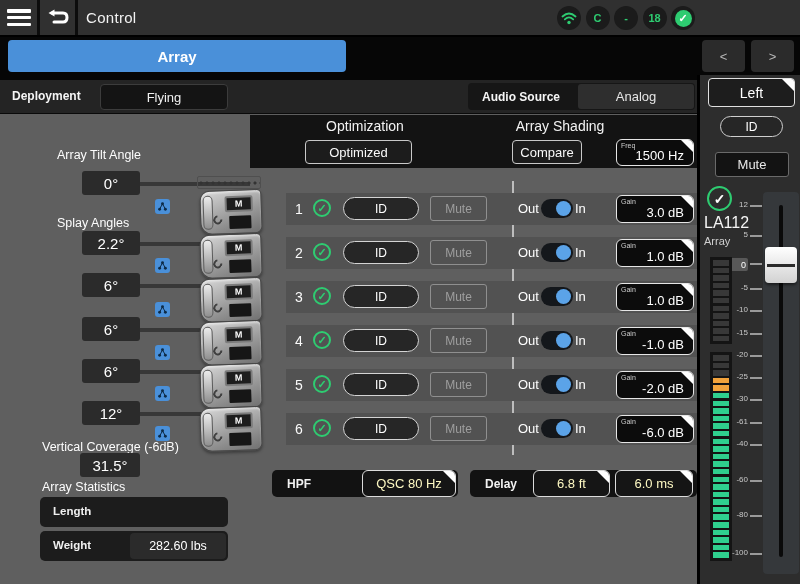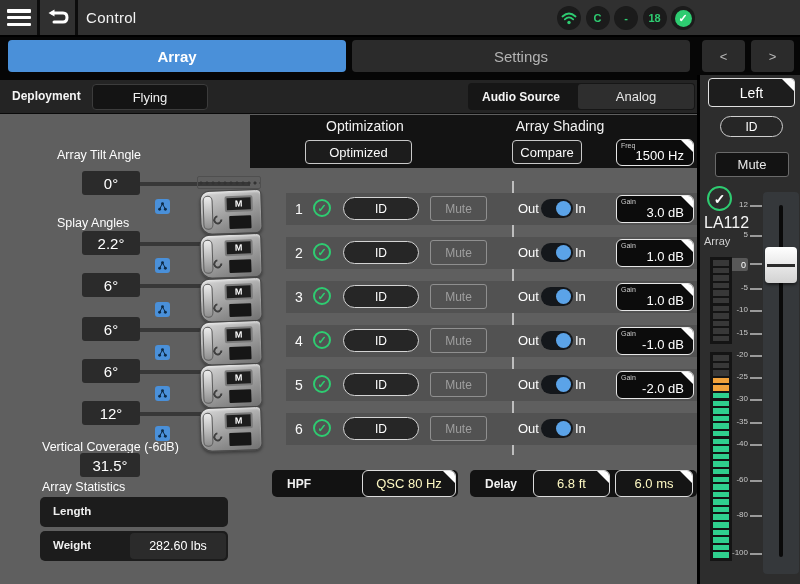--- a/index.html
+++ b/index.html
@@ -21,21 +21,21 @@
   
   .tabrow { position:absolute; left:0; top:37px; width:800px; height:43px; background:#060606; }
   .tab { position:absolute; top:3px; height:32px; border-radius:4px; display:flex; align-items:center; justify-content:center; font-size:15px; font-weight:bold; cursor:default; }
   .tab.active { left:8px; width:338px; background:#4a90d9; color:#fff; }
   .tab.inactive { left:352px; width:338px; background:#2b2b2b; color:#b3b3b3; font-weight:normal; }
   .navbtn { position:absolute; top:3px; width:43px; height:32px; background:#2b2b2b; border-radius:4px; color:#b9b9b9; font-size:13px; display:flex; align-items:center; justify-content:center; }
 
   
   .strip { position:absolute; left:0; top:80px; width:697px; height:33px; background:#242424; }
   .dep-label { position:absolute; left:12px; top:89px; font-size:12px; font-weight:bold; color:#f5f5f5; }
-  .flying-btn { position:absolute; left:92px; top:84px; width:116px; height:26px; background:#141414; border:1px solid #3c3c3c; border-radius:4px; display:flex; align-items:center; justify-content:center; font-size:13px; color:#f0f0f0; }
+  .flying-btn { position:absolute; left:100px; top:84px; width:128px; height:26px; background:#141414; border:1px solid #3c3c3c; border-radius:4px; display:flex; align-items:center; justify-content:center; font-size:13px; color:#f0f0f0; }
   .asrc { position:absolute; left:468px; top:83px; width:227px; height:27px; background:#161616; border-radius:4px; }
   .asrc-label { position:absolute; left:14px; top:7px; font-size:12px; font-weight:bold; color:#f5f5f5; }
   .asrc-btn { position:absolute; right:1px; top:1px; width:116px; height:25px; background:#2e2e2e; border-radius:3px; display:flex; align-items:center; justify-content:center; font-size:13px; color:#e6e6e6; }
 
   
   .main { position:absolute; left:0; top:114px; width:697px; height:470px; background:#5f5f5f; }
 
   
   .glabel { position:absolute; font-size:12.5px; color:#fdfdfd; text-align:left; }
   .anglebox { position:absolute; left:82px; width:58px; height:24px; background:#2b2b2b; border-radius:3px; display:flex; align-items:center; justify-content:center; font-size:15px; color:#fff; }
@@ -138,21 +138,20 @@
       <div class="scircle">-</div>
       <div class="scircle">18</div>
       <div class="scircle">
         <span class="inner-check">✓</span>
       </div>
     </div>
   </div>
 
   <div class="tabrow">
     <div class="tab active">Array</div>
-    <div class="tab inactive">Settings</div>
     <div class="navbtn" style="left:702px;">&lt;</div>
     <div class="navbtn" style="left:751px;">&gt;</div>
   </div>
 
   <div class="strip"></div>
   <div class="dep-label">Deployment</div>
   <div class="flying-btn">Flying</div>
   <div class="asrc">
     <div class="asrc-label">Audio Source</div>
     <div class="asrc-btn">Analog</div>
@@ -371,20 +370,25 @@
   <div class="chrow" style="top:413px;">
     <span class="chnum">6</span>
     <span class="chk" style="left:27px;top:6px;">✓</span>
     <span class="idpill">ID</span>
     <span class="mutebtn">Mute</span>
     <span class="outlbl">Out</span>
     <span class="toggle">
         <span class="knob"></span>
       </span>
     <span class="inlbl">In</span>
+    <span class="vfield" style="left:330px;top:2px;width:78px;height:28px;">
+      <span class="mini">Gain</span>
+      <span class="val">-6.0 dB</span>
+      <span class="fold"></span>
+    </span>
   </div>
 
   <div class="outgrp" style="left:272px;width:186px;">
     <span class="olbl">HPF</span>
   </div>
   <div class="btnfield" style="left:362px;top:470px;width:94px;height:27px;">
     <span>QSC 80 Hz</span>
     <span class="fold"></span>
   </div>
   <div class="outgrp" style="left:470px;width:227px;">
@@ -425,21 +429,21 @@
         <div class="ticklabel" style="top: 230px;">-10</div>
         <div class="tickmark" style="top: 258px;"></div>
         <div class="ticklabel" style="top: 253px;">-15</div>
         <div class="tickmark" style="top: 280px;"></div>
         <div class="ticklabel" style="top: 275px;">-20</div>
         <div class="tickmark" style="top: 302px;"></div>
         <div class="ticklabel" style="top: 297px;">-25</div>
         <div class="tickmark" style="top: 324px;"></div>
         <div class="ticklabel" style="top: 319px;">-30</div>
         <div class="tickmark" style="top: 347px;"></div>
-        <div class="ticklabel" style="top: 342px;">-35</div>
+        <div class="ticklabel" style="top: 342px;">-61</div>
         <div class="tickmark" style="top: 369px;"></div>
         <div class="ticklabel" style="top: 364px;">-40</div>
         <div class="tickmark" style="top: 405px;"></div>
         <div class="ticklabel" style="top: 400px;">-60</div>
         <div class="tickmark" style="top: 440px;"></div>
         <div class="ticklabel" style="top: 435px;">-80</div>
         <div class="tickmark" style="top: 478px;"></div>
         <div class="ticklabel" style="top: 473px;">-100</div>
       </div>
     <div class="faderknob"></div>

